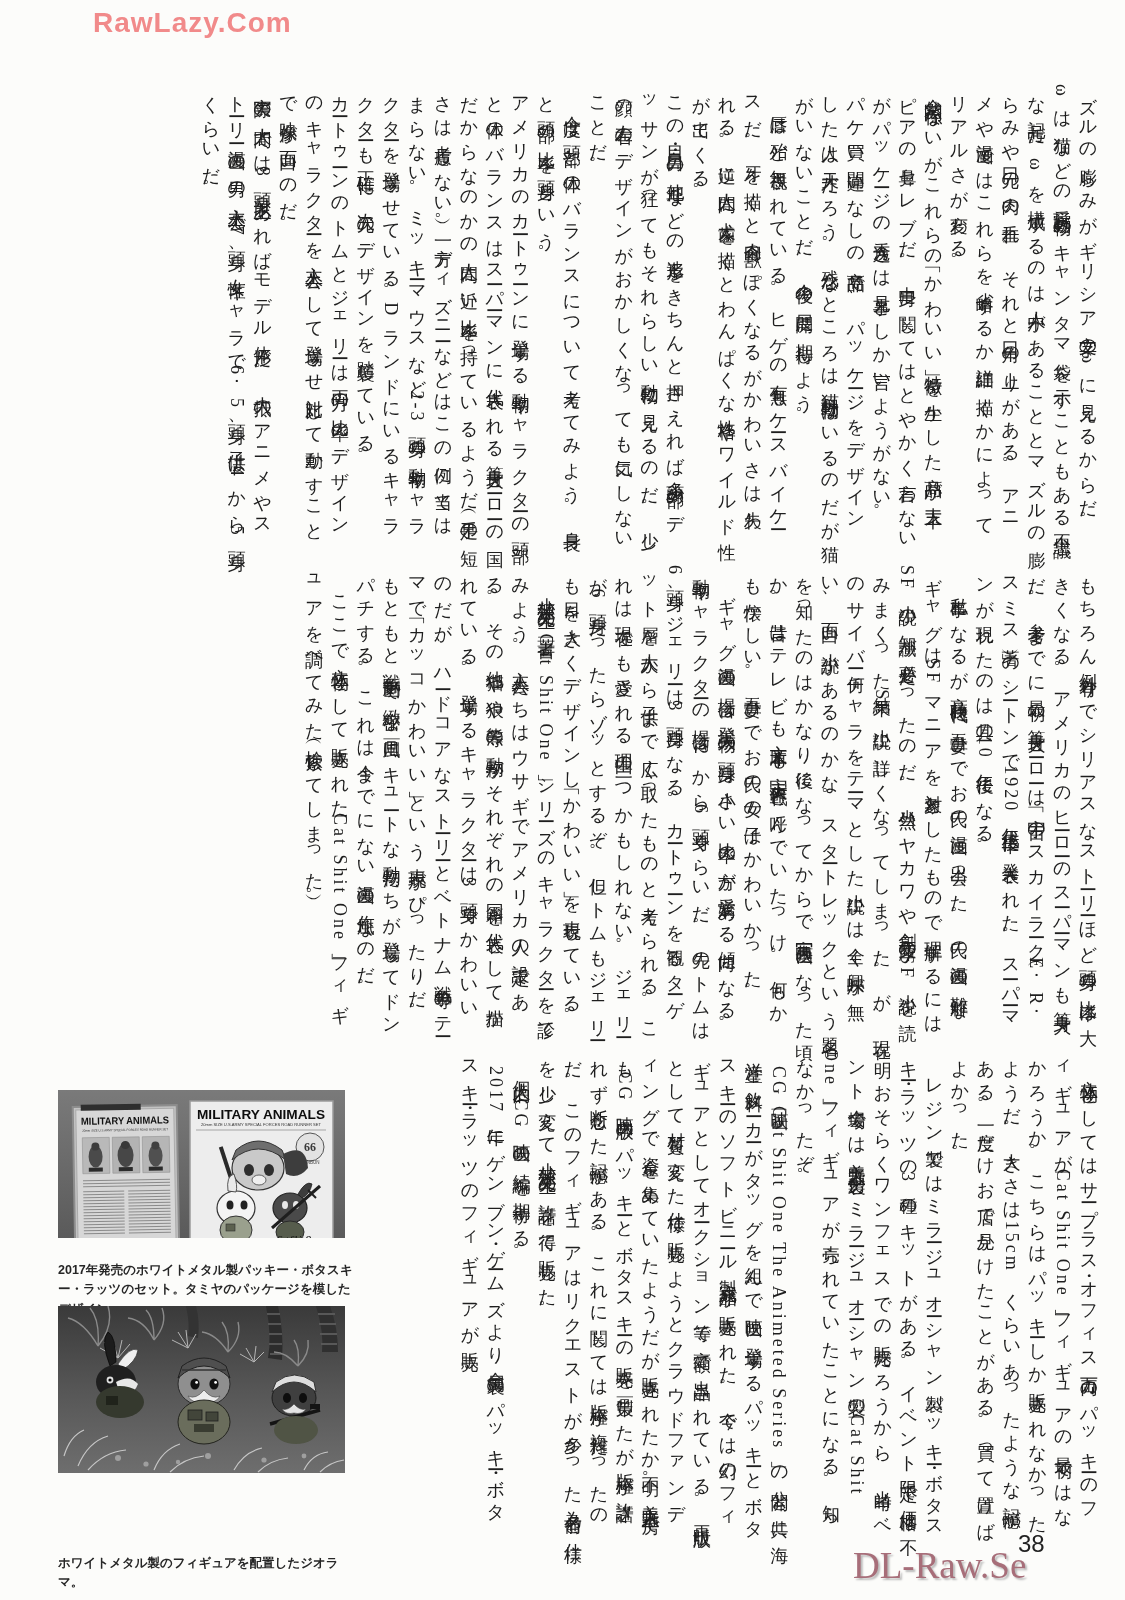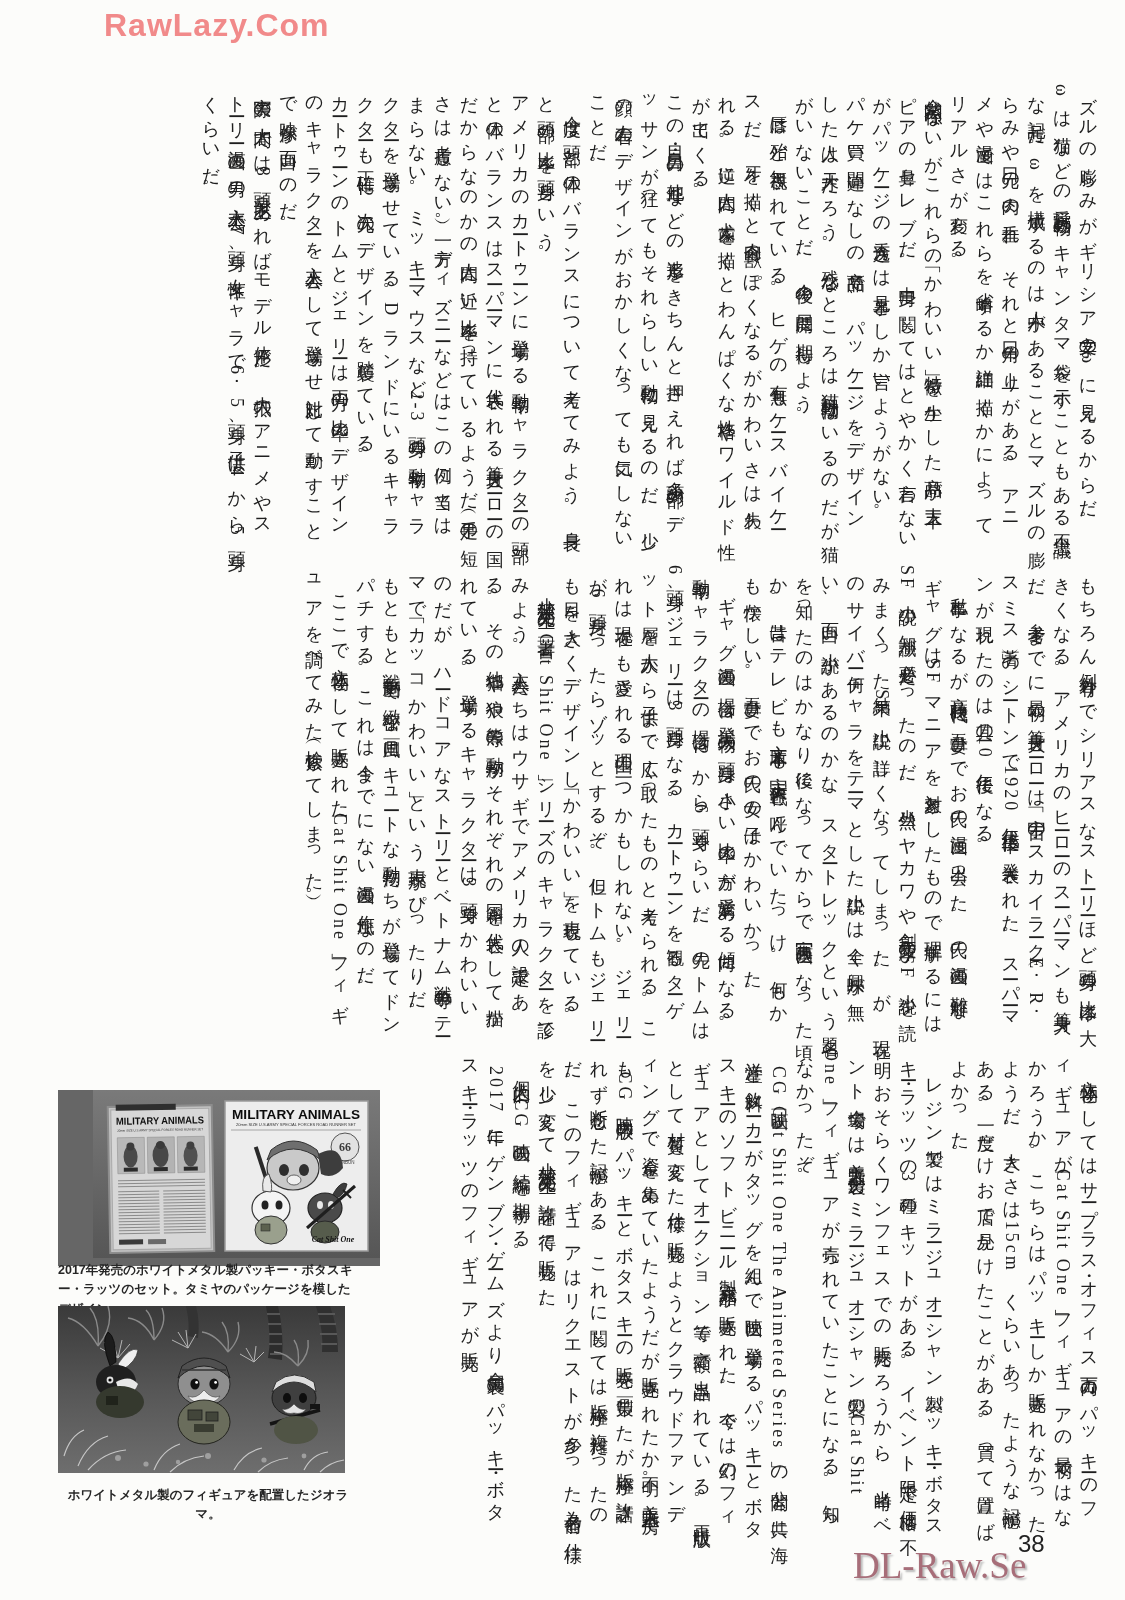--- a/index.html
+++ b/index.html
@@ -8,23 +8,23 @@
     background:#f4f4f2;
     font-family:"Liberation Serif","DejaVu Serif",serif;
   }
   .page{
     position:relative;width:1125px;height:1600px;
     background:#fcfcfa;overflow:hidden;
     color:#1c1c1c;
   }
   
   .wm-top{
-    position:absolute;left:104px;top:7px;
+    position:absolute;left:93px;top:7px;
     font-family:"Liberation Sans","DejaVu Sans",sans-serif;
-    font-weight:bold;font-size:32px;letter-spacing:1px;
+    font-weight:bold;font-size:28px;letter-spacing:1px;
     color:#f18a8a;
   }
   .wm-bottom{
     position:absolute;left:853px;top:1544px;
     font-family:"Liberation Serif","DejaVu Serif",serif;
     font-weight:normal;font-size:37px;
     color:#a76e79;
     text-shadow:2px 2px 2px #b9b9b9;
   }
   .pageno{
@@ -45,30 +45,30 @@
     overflow:visible;
   }
   .vblock p{margin:0;padding:0;text-indent:0;}
   .vblock p.ind{text-indent:1em;}
   #block-top   {left:62px; top:84px;  width:1038px;height:462px;}
   #block-middle{left:62px; top:565px; width:1038px;height:470px;}
   #block-bottom{left:345px;top:1048px;width:756px; height:489px;}
   
   .photo{position:absolute;overflow:hidden;background:#666;}
   .photo svg{display:block;}
-  #fig1-photo{left:58px;top:1090px;width:287px;height:176px;padding-left:35px;}
+  #fig1-photo{left:58px;top:1090px;width:287px;height:148px;}
   #fig2-photo{left:58px;top:1306px;width:287px;height:167px;}
   .caption{
     position:absolute;left:58px;width:300px;
     font-family:"Liberation Sans","DejaVu Sans",sans-serif;
     font-weight:bold;font-size:12.5px;line-height:1.55;
     color:#262626;
   }
   #fig1-caption{top:1261px;}
-  #fig2-caption{top:1486px;text-align:center;}
+  #fig2-caption{top:1554px;}
 </style>
 </head>
 <body>
 
 <div class="page">
 
   <div class="wm-top">RawLazy.Com</div>
 
   <section class="vblock" id="block-top">
     <p>ズルの膨らみがギリシア文字のωに見えるからだ。ωは猫などの愛玩動物のキャンタマ袋を示すこともある不思議な記号だ。ωを構成するのは人中があることとマズルの膨らみや口元の肉の垂れ、それと口角の上りがある。アニメや漫画ではこれらを省略するか詳細に描くかによってリアルさが変わる。</p>

